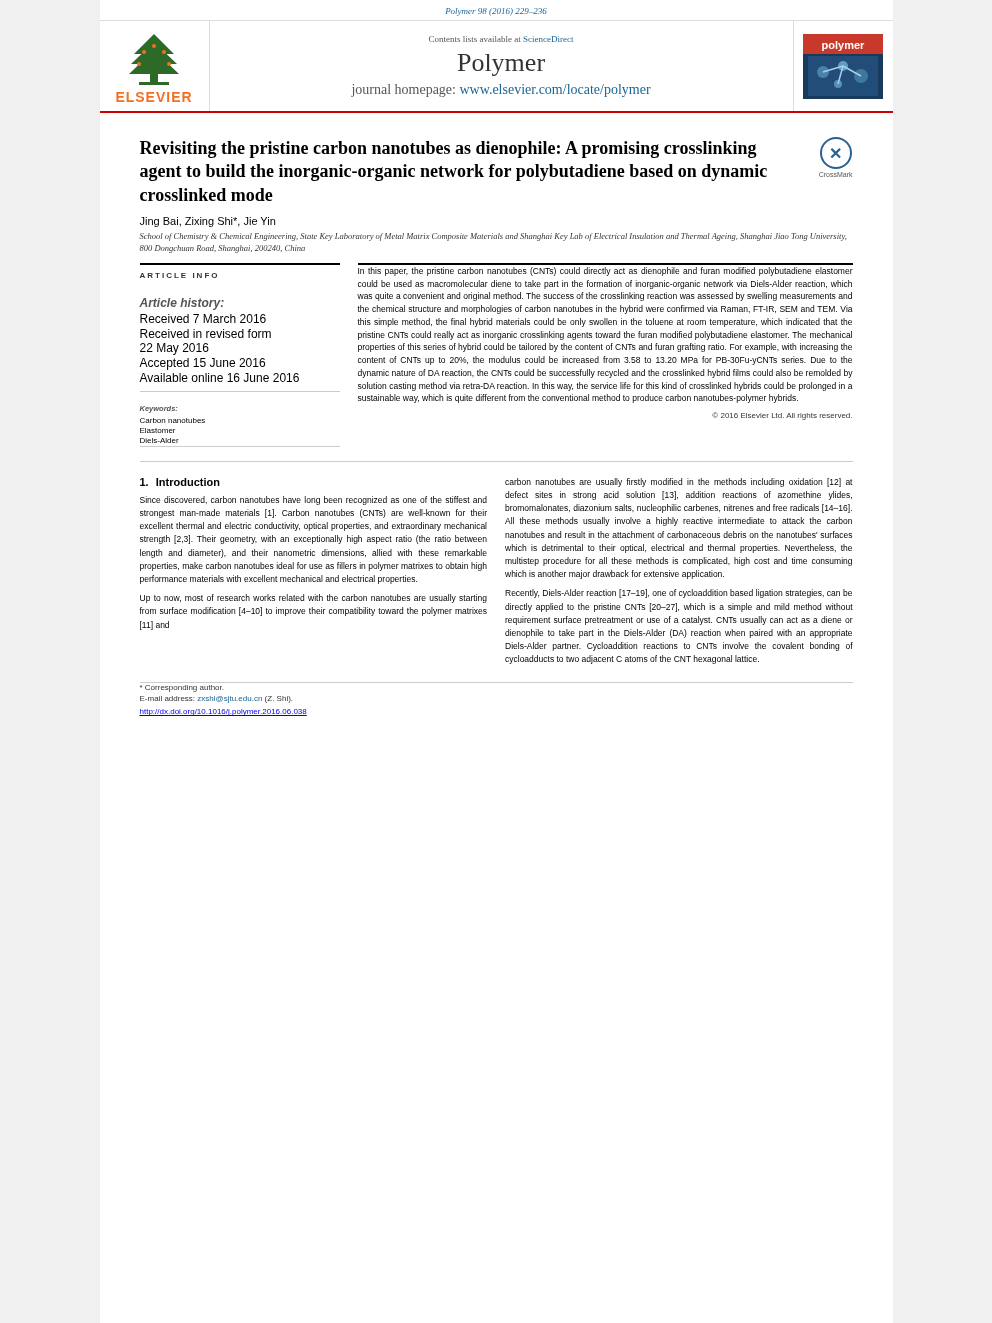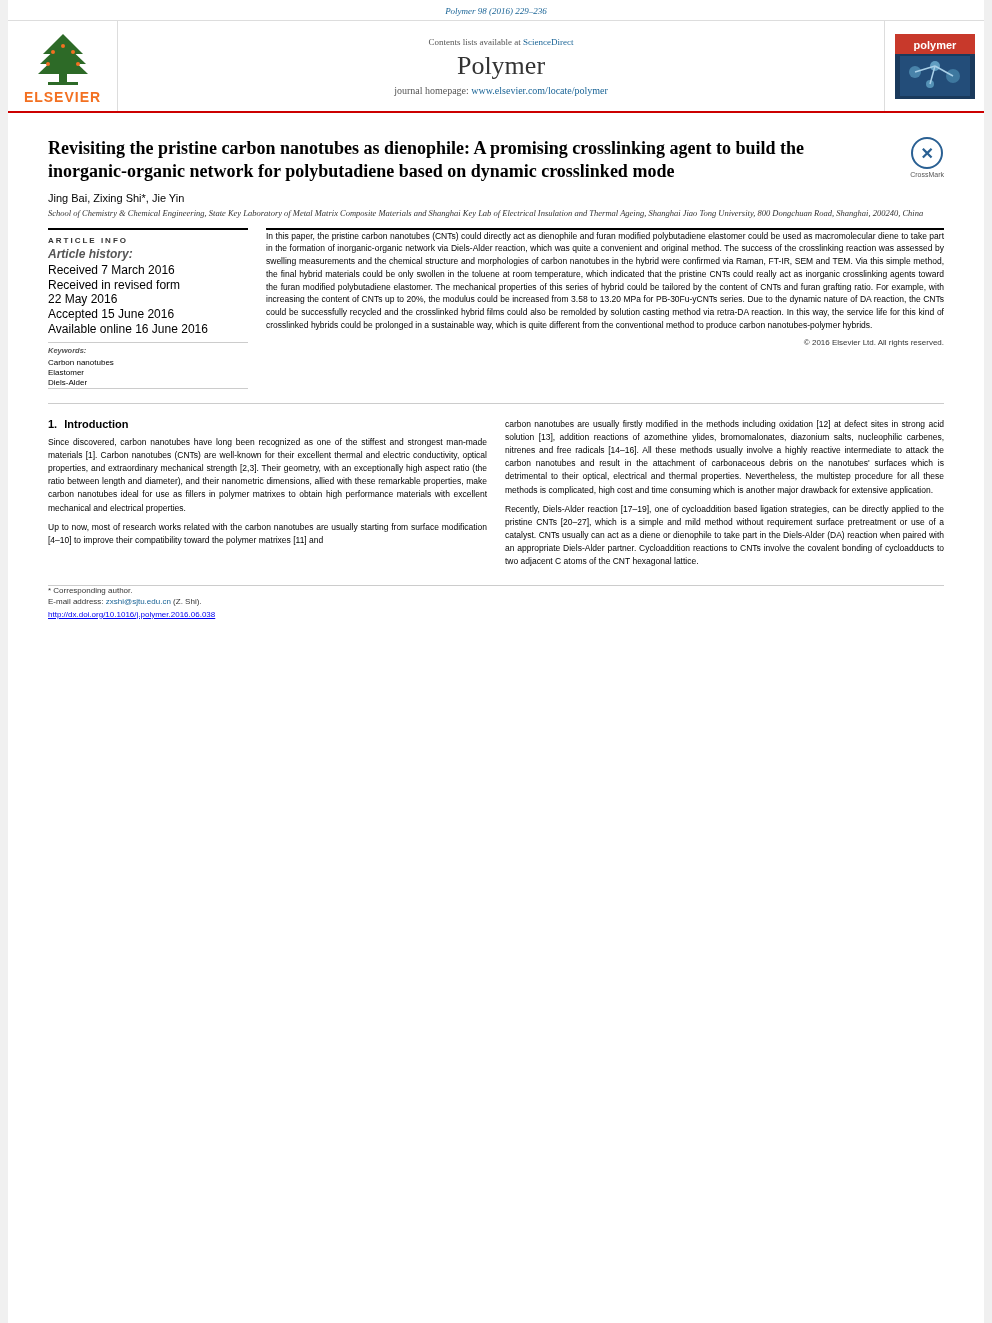--- a/index.html
+++ b/index.html
@@ -3,21 +3,21 @@
   <meta charset="utf-8">
   <style>
     * { margin: 0; padding: 0; box-sizing: border-box; }
     body {
       background: #f0f0f0;
       font-family: "Times New Roman", Times, serif;
       font-size: 9.5px;
       color: #000;
     }
     .page {
-      width: 976px;
+      width: 793px;
       min-height: 1323px;
       background: #fff;
       margin: 0 auto;
       padding: 0;
       position: relative;
     }
     
     .top-bar {
       background: #fff;
       text-align: center;
@@ -72,21 +72,21 @@
       text-decoration: none;
     }
     .header-center .journal-title {
       font-size: 26px;
       font-family: "Times New Roman", Times, serif;
       color: #333;
       font-weight: normal;
       margin: 2px 0;
     }
     .header-center .homepage-link {
-      font-size: 10px;
+      font-size: 14px;
       color: #555;
       margin-top: 2px;
     }
     .header-center .homepage-link a {
       color: #1a6496;
       text-decoration: none;
     }
     .polymer-logo-box {
       width: 100px;
       display: flex;
@@ -185,39 +185,39 @@
       border-bottom: 1px solid #ccc;
       padding-top: 6px;
     }
     .section-header {
       font-size: 8px;
       font-family: Arial, sans-serif;
       font-weight: bold;
       letter-spacing: 2px;
       text-transform: uppercase;
       color: #333;
-      margin-bottom: 2px;
+      margin-bottom: 16px;
     }
     .article-history {
       font-size: 12px;
       font-family: Arial, sans-serif;
       margin-bottom: 6px;
     }
     .article-history .hist-title {
       font-style: italic;
       font-weight: bold;
       color: #555;
       margin-bottom: 2px;
     }
     .article-history .hist-row {
       margin-bottom: 1px;
     }
     .keywords-box {
       border-top: 1px solid #ccc;
-      padding-top: 3px;
+      padding-top: 12px;
       margin-top: 5px;
     }
     .keywords-box .kw-label {
       font-size: 7.5px;
       font-style: italic;
       font-weight: bold;
       font-family: Arial, sans-serif;
       color: #555;
       margin-bottom: 3px;
     }

